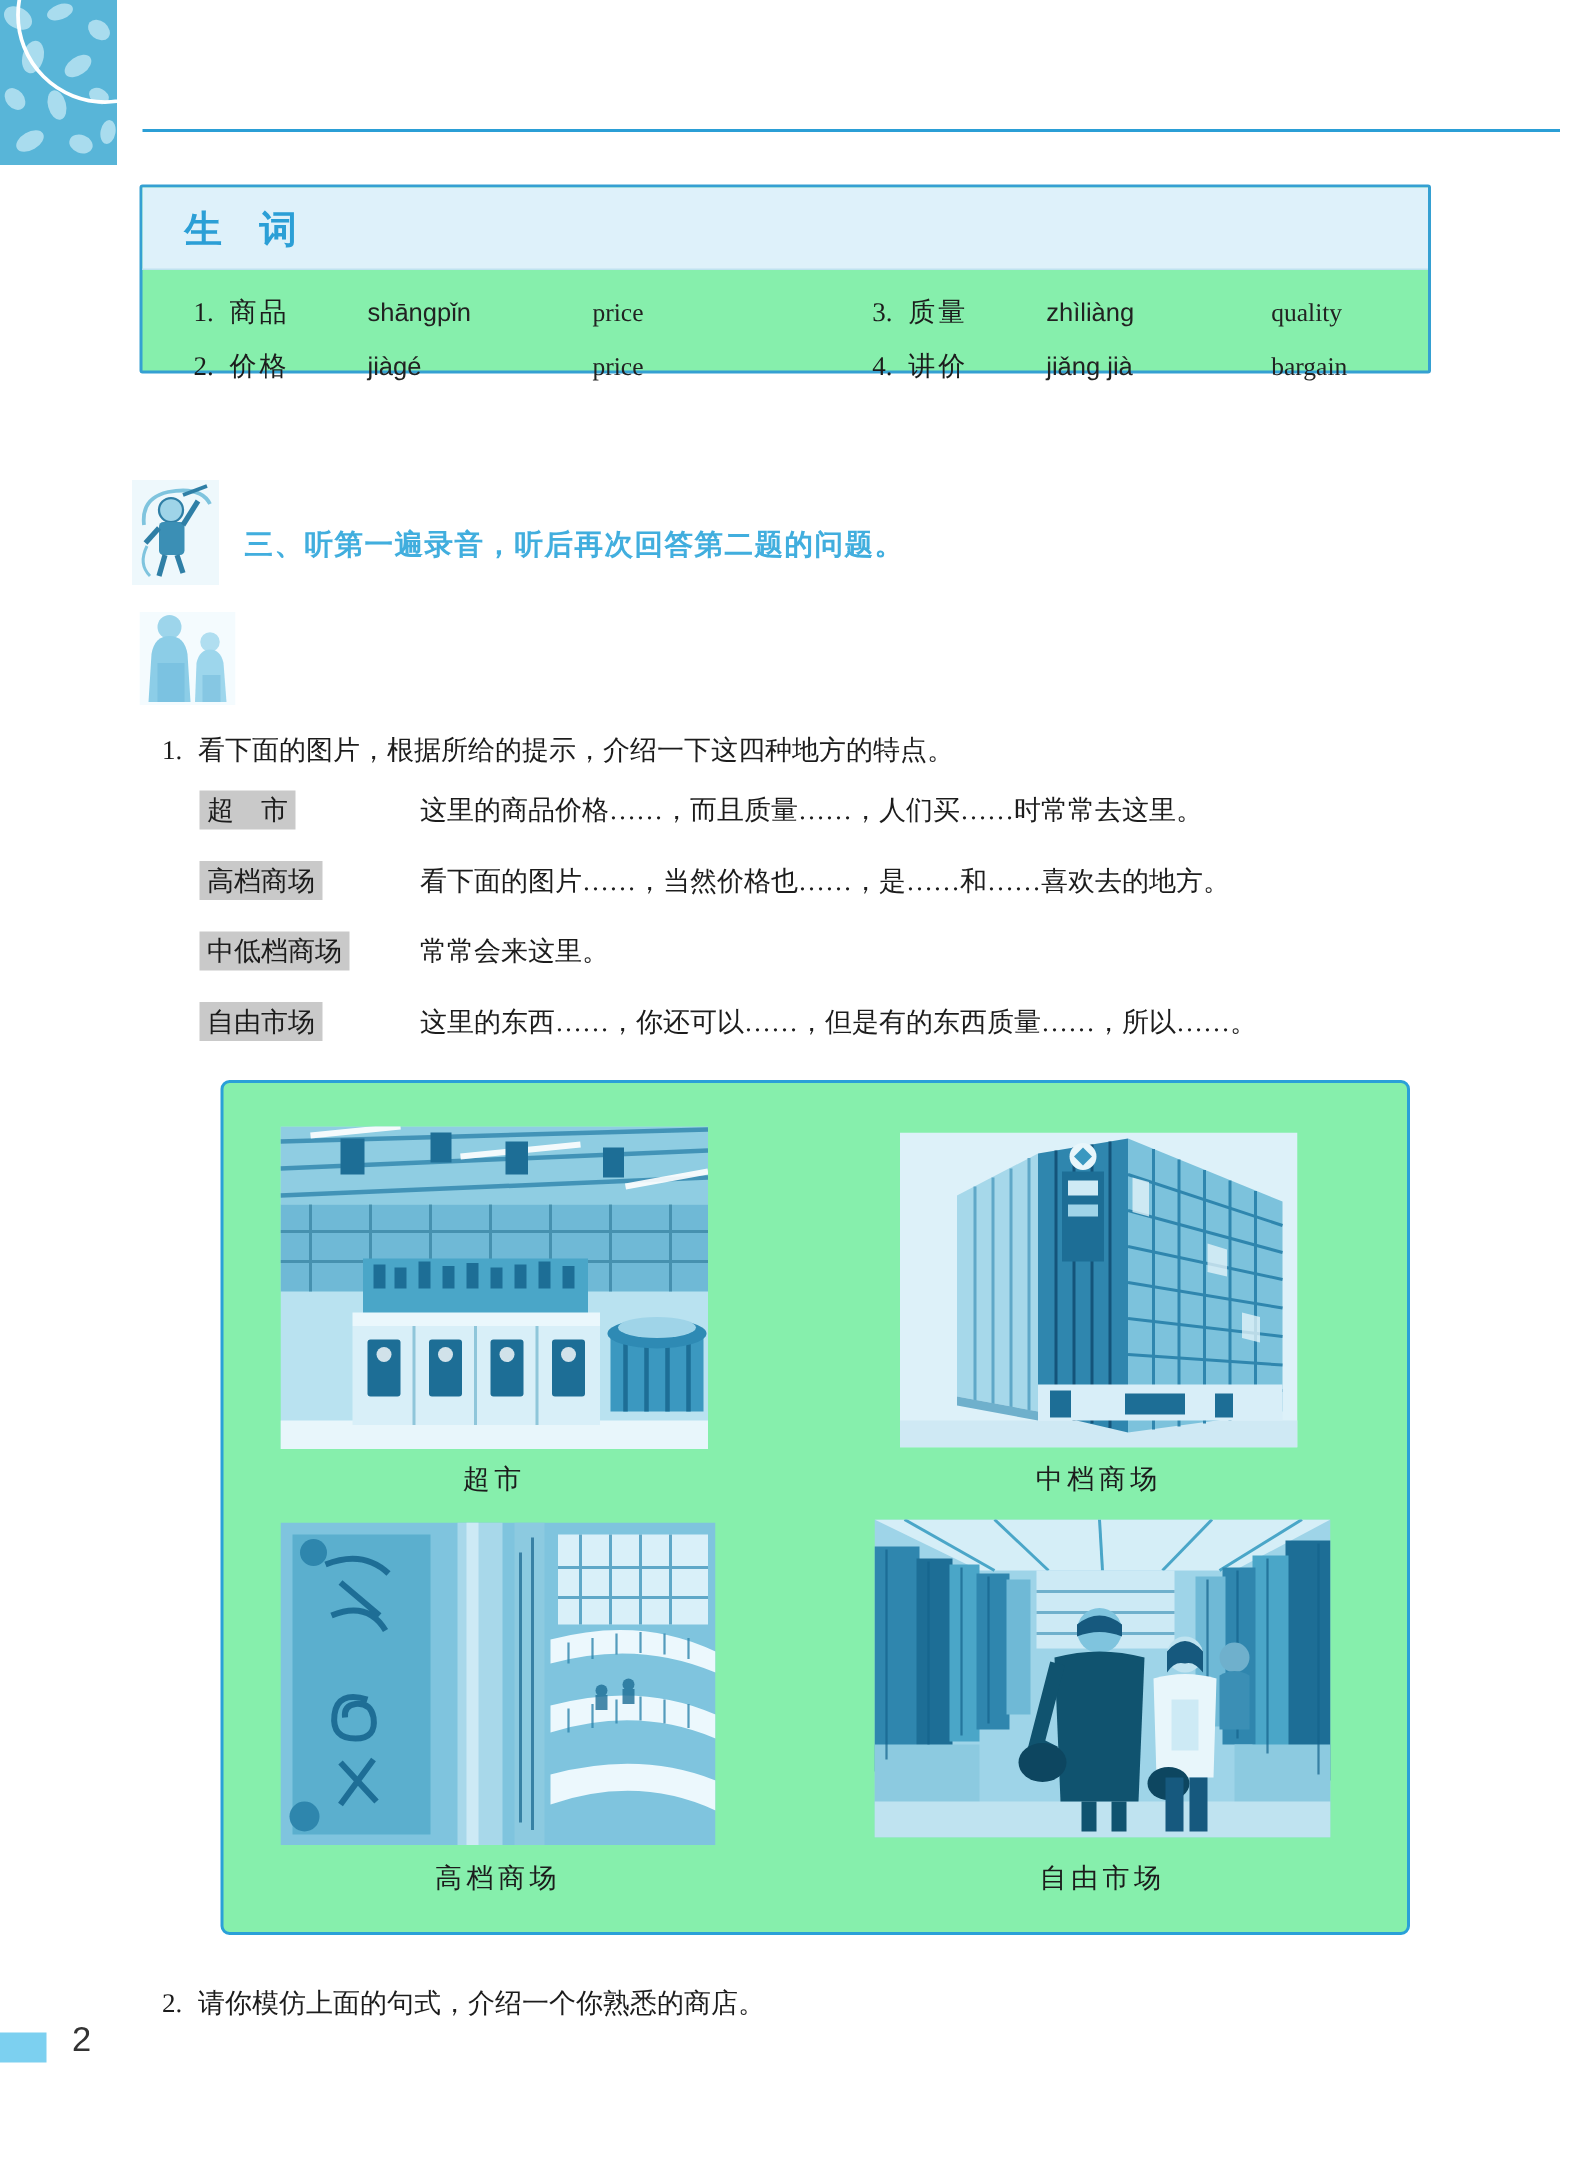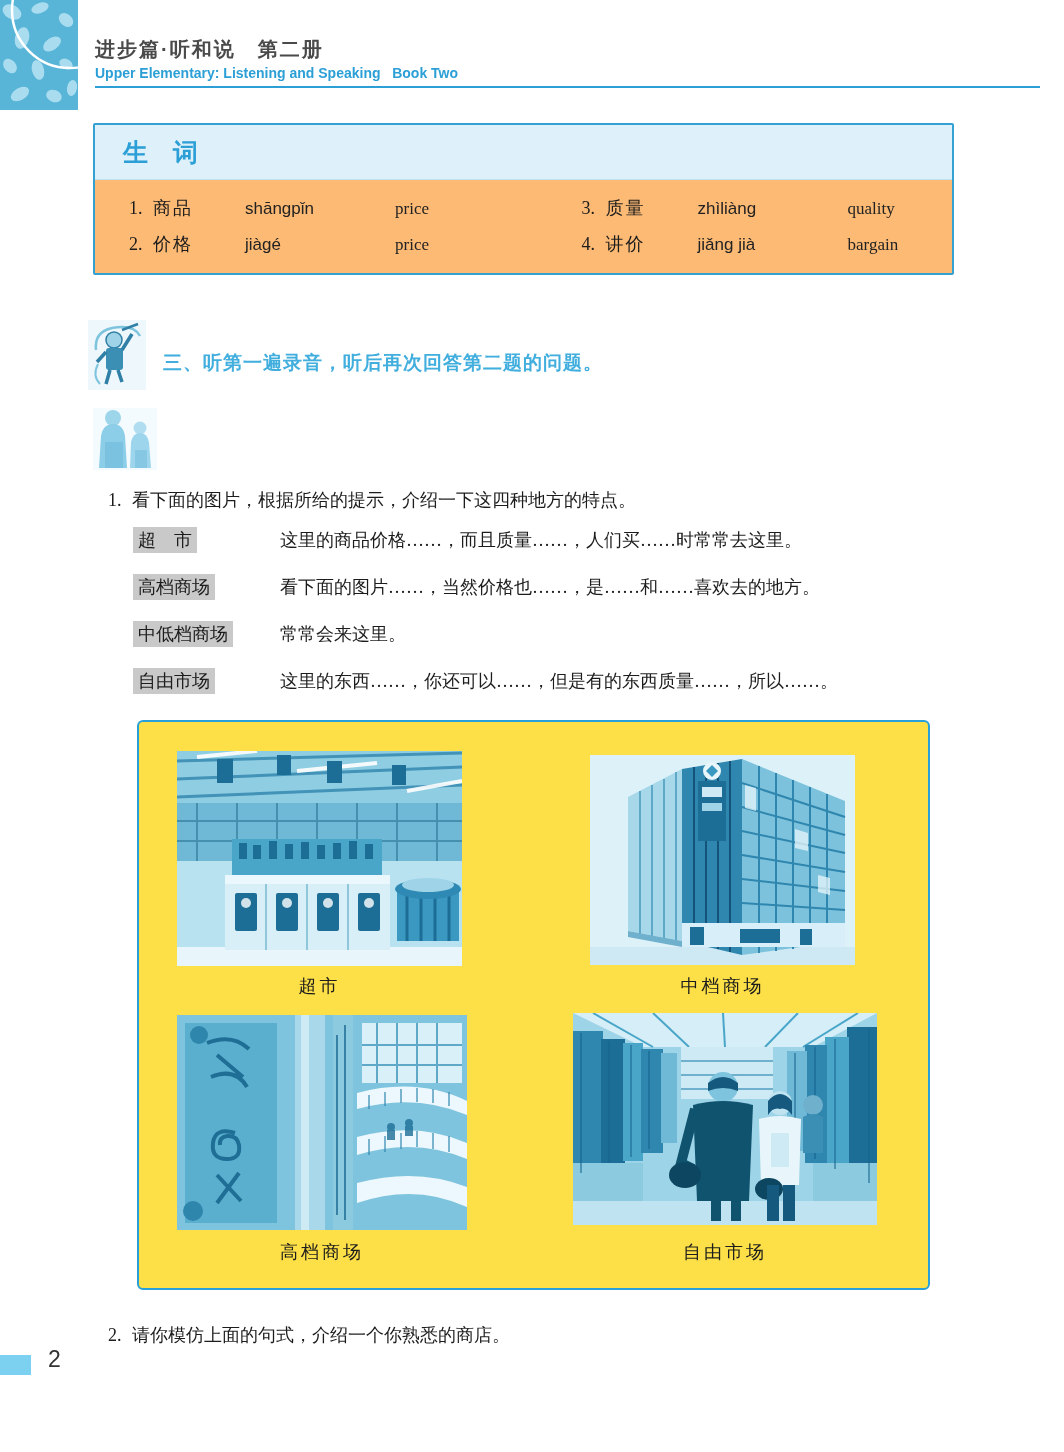--- a/index.html
+++ b/index.html
@@ -11,22 +11,22 @@
 
   
   .hdr{position:absolute;left:95px;top:36px;}
   .hdr-zh{font-family:"Liberation Sans","DejaVu Sans",sans-serif;font-size:20px;font-weight:bold;
           color:#4a4a4a;letter-spacing:2px;white-space:pre;}
   .hdr-en{font-family:"Liberation Sans","DejaVu Sans",sans-serif;font-size:14px;font-weight:bold;
           color:#2b9fd6;margin-top:2px;white-space:pre;}
   .hdr-rule{position:absolute;left:95px;top:86px;width:945px;height:2px;background:#2b9fd6;}
 
   
-  .vocab{position:absolute;left:93px;top:123px;width:861px;height:152px;
-         border:2px solid #35a0d2;border-radius:2px;background:#fdba74;box-sizing:border-box;}
+  .vocab{position:absolute;left:93px;top:123px;width:861px;height:126px;
+         border:2px solid #35a0d2;border-radius:2px;background:#86efac;box-sizing:border-box;}
   .vocab-hd{height:55px;background:#def1fa;border-bottom:1px solid #bfe2ef;
             display:flex;align-items:center;padding-left:28px;box-sizing:border-box;}
   .vocab-title{font-family:"Liberation Sans","DejaVu Sans",sans-serif;font-size:25px;font-weight:bold;
                color:#2b9fd6;white-space:pre;}
   .vocab-bd{display:flex;padding:16px 26px 0 34px;}
   .vocab-col{width:50%;box-sizing:border-box;}
   .vocab-col.right{padding-left:54px;}
   .ventry{display:flex;align-items:baseline;height:36px;font-size:18px;}
   .v-num{width:24px;}
   .v-word{width:92px;letter-spacing:2px;}
@@ -46,22 +46,22 @@
   .task-num{width:24px;}
   .rows{position:absolute;left:133px;top:527px;width:830px;}
   .prow{display:flex;margin-bottom:11px;}
   .prow .lab-col{width:147px;flex:0 0 147px;}
   .lab{display:inline-block;background:#c9c9c9;color:#1c1c1c;font-size:18px;
        padding:1px 5px;white-space:pre;}
   .desc{font-size:18px;line-height:1.55;color:#1c1c1c;}
   .desc .ln{margin-bottom:8px;}
 
   
-  .panel{position:absolute;left:137px;top:720px;width:793px;height:570px;
-         border:2px solid #2aa0d8;border-radius:6px;background:#fde047;box-sizing:border-box;}
+  .panel{position:absolute;left:147px;top:720px;width:793px;height:570px;
+         border:2px solid #2aa0d8;border-radius:6px;background:#86efac;box-sizing:border-box;}
   .ph{position:absolute;}
   .ph svg{display:block;}
   .cap{position:absolute;text-align:center;font-size:18px;letter-spacing:3px;color:#1c1c1c;}
   .ph1{left:38px;top:29px;}   .cap1{left:38px;top:252px;width:285px;}
   .ph2{left:451px;top:33px;}  .cap2{left:451px;top:252px;width:265px;}
   .ph3{left:38px;top:293px;}  .cap3{left:38px;top:518px;width:290px;}
   .ph4{left:434px;top:291px;} .cap4{left:434px;top:518px;width:304px;}
 
   
   .foot-bar{position:absolute;left:0;top:1355px;width:31px;height:20px;background:#7cd0f0;}
@@ -84,24 +84,20 @@
       <ellipse cx="10" cy="66" rx="8" ry="6" transform="rotate(50 10 66)"></ellipse>
       <ellipse cx="38" cy="70" rx="6" ry="10" transform="rotate(-15 38 70)"></ellipse>
       <ellipse cx="66" cy="64" rx="7" ry="5" transform="rotate(25 66 64)"></ellipse>
       <ellipse cx="20" cy="94" rx="10" ry="6" transform="rotate(-30 20 94)"></ellipse>
       <ellipse cx="54" cy="96" rx="8" ry="6" transform="rotate(20 54 96)"></ellipse>
       <ellipse cx="72" cy="88" rx="5" ry="8" transform="rotate(10 72 88)"></ellipse>
     </g>
     <circle cx="70" cy="10" r="58" fill="none" stroke="#ffffff" stroke-width="2.5"></circle>
   </svg>
 
-  <div class="hdr">
-    <div class="hdr-zh">进步篇·听和说　第二册</div>
-    <div class="hdr-en">Upper Elementary: Listening and Speaking   Book Two</div>
-  </div>
   <div class="hdr-rule"></div>
 
   <div class="vocab">
     <div class="vocab-hd">
       <span class="vocab-title">生　词</span>
     </div>
     <div class="vocab-bd">
       <div class="vocab-col">
         <div class="ventry">
           <span class="v-num">1.</span>

